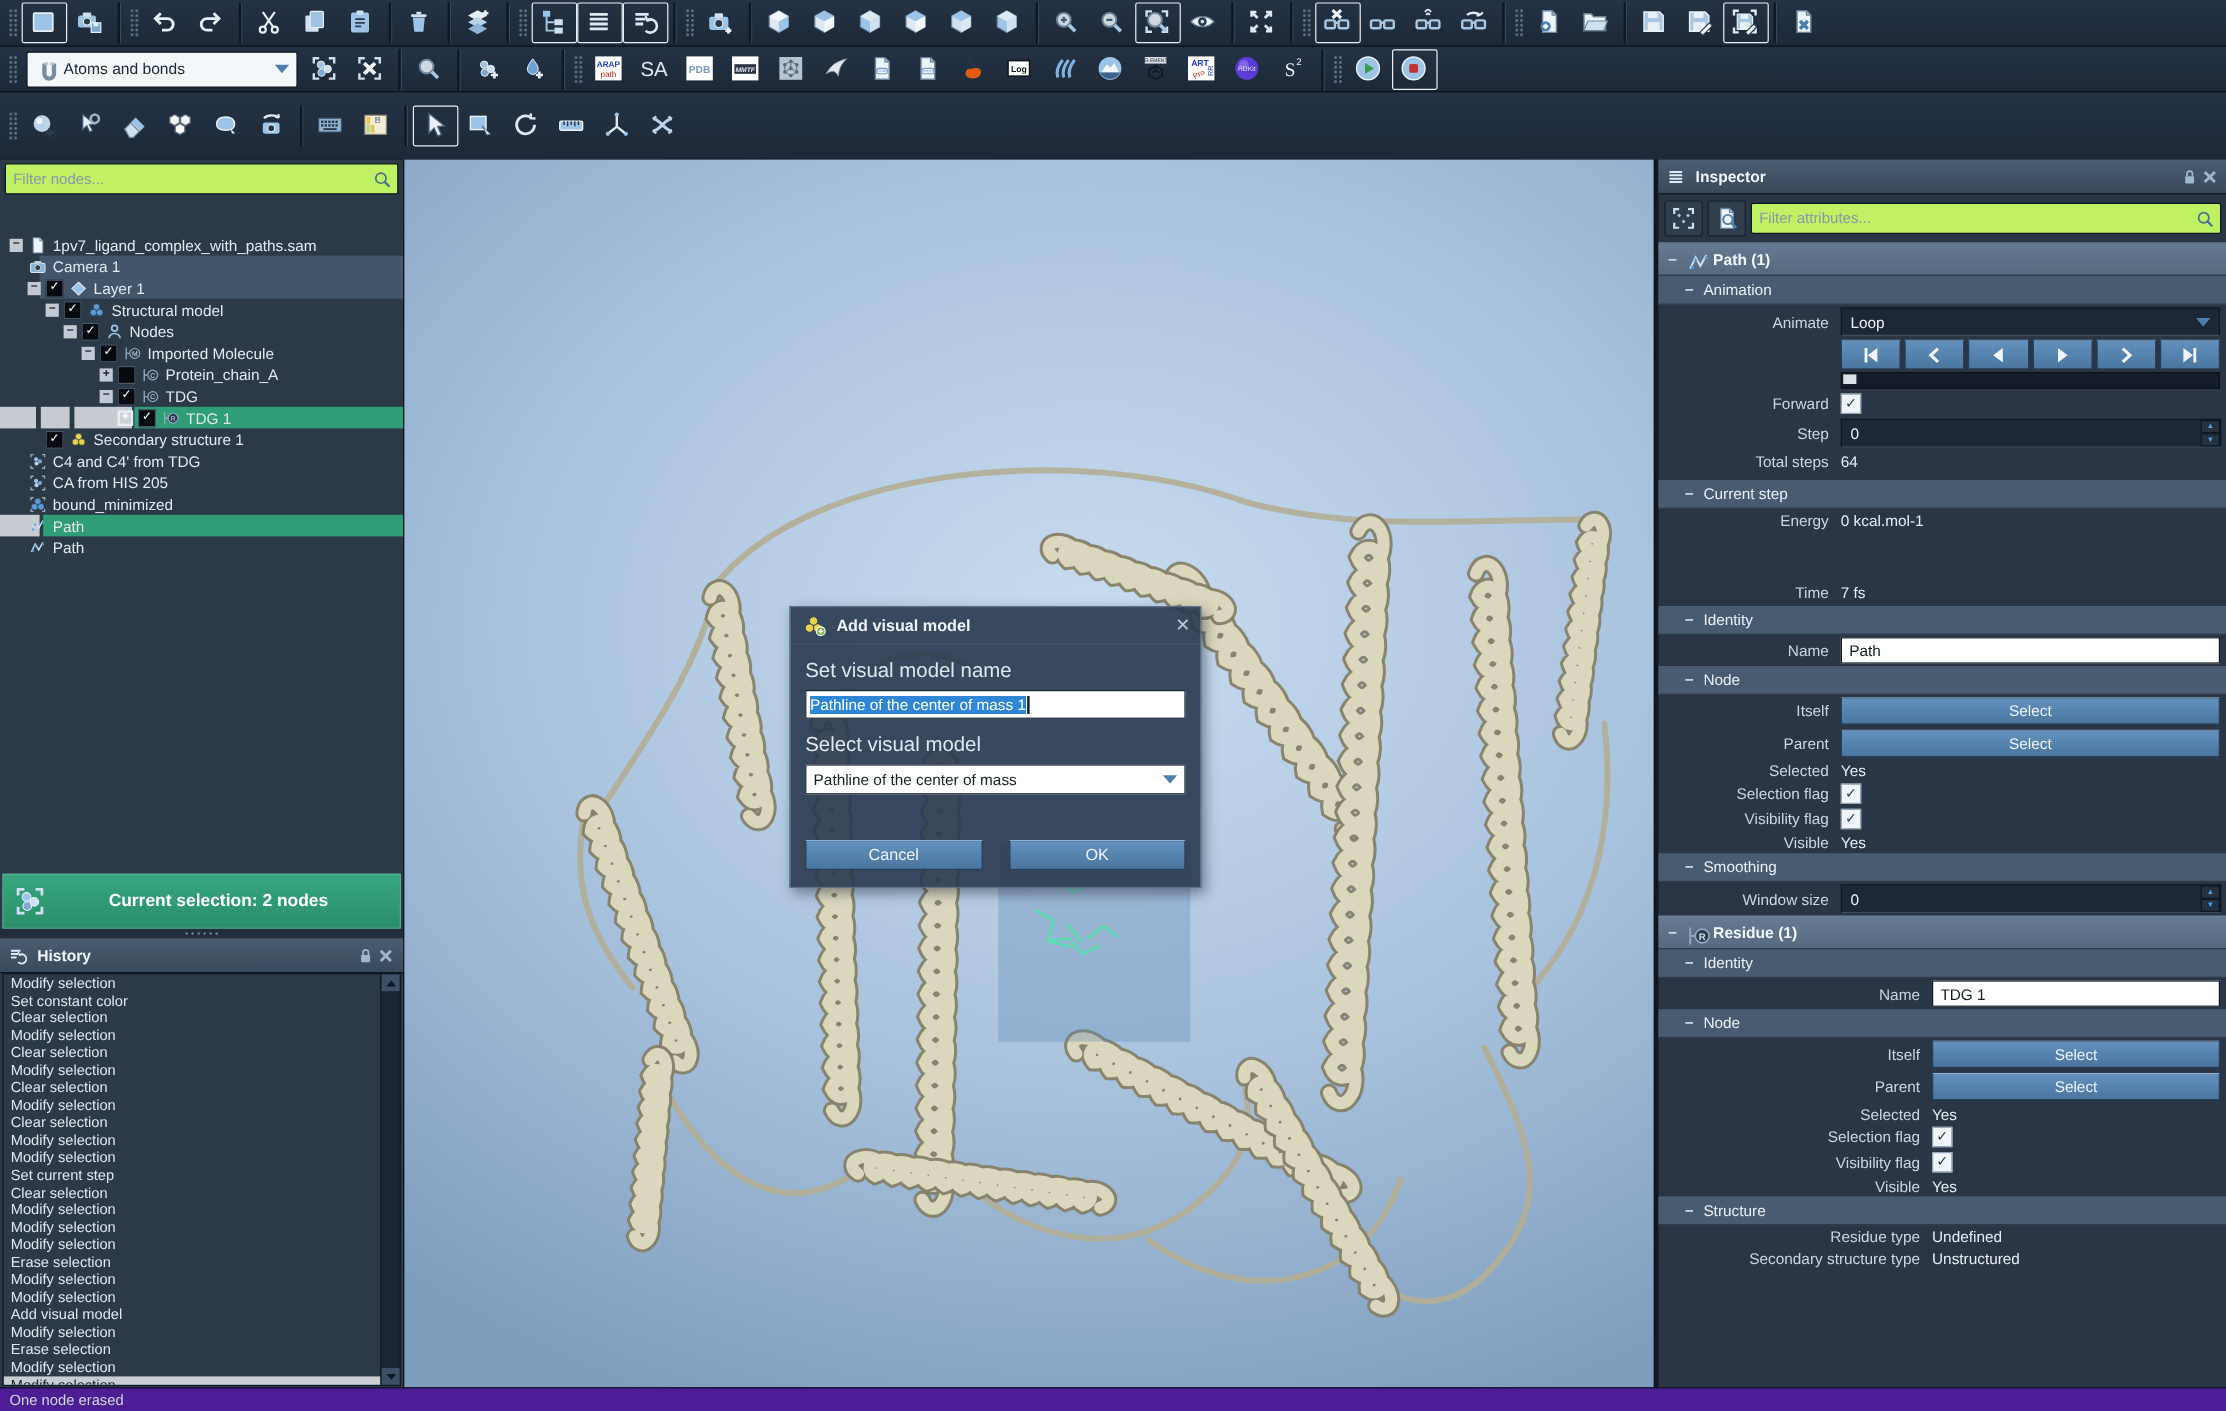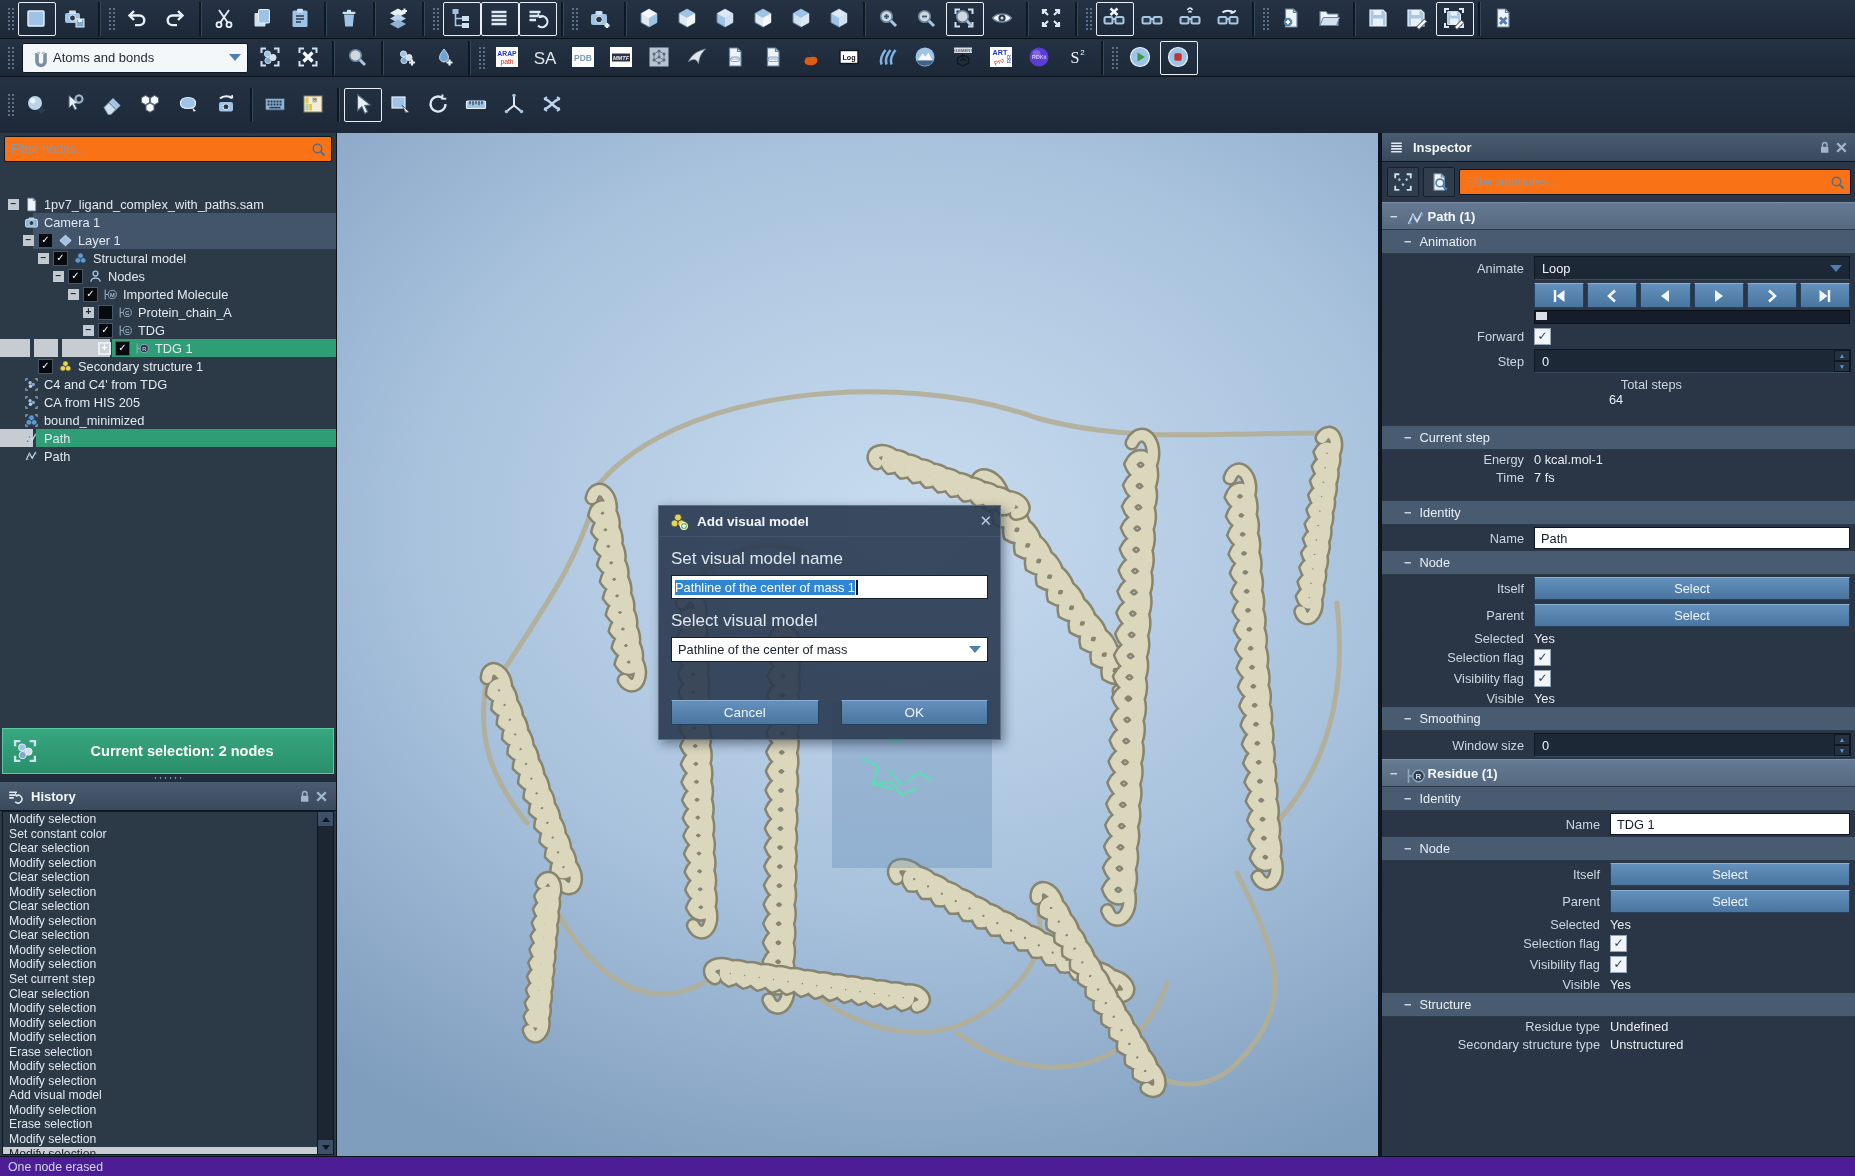--- a/index.html
+++ b/index.html
@@ -28,21 +28,21 @@
             border-top:7px solid #4d7fae;}
   
   #left-panel{left:0;top:133px;width:336px;bottom:19px;background:#2c3947;border-right:1px solid #0b131d;}
   #viewport{left:337px;top:133px;width:1041px;bottom:19px;overflow:hidden;
             background:radial-gradient(ellipse 900px 700px at 55% 38%,#c9dcef 0%,#a8c2dd 55%,#7f9dbd 100%);}
   #inspector{left:1381px;top:133px;width:474px;bottom:19px;background:#2a3645;border-left:1px solid #0b131d;}
   .panel-header{height:28px;background:linear-gradient(#4a5c70,#3a4a5d);border-bottom:1px solid #0d1823;
                 display:flex;align-items:center;padding:0 6px;font-weight:bold;font-size:13px;color:#f2f6fa;}
   .panel-header .ph-title{margin-left:8px;flex:1;}
   .ph-ic{width:17px;height:17px;}
-  .filter-wrap{display:flex;align-items:center;background:#f97316;border:1px solid #0d1823;
+  .filter-wrap{display:flex;align-items:center;background:#bef264;border:1px solid #0d1823;
                border-radius:2px;height:24px;padding:0 4px;}
   .filter-wrap input{flex:1;border:none;outline:none;background:transparent;font-size:12.5px;
                      color:#333;font-family:inherit;}
   .filter-wrap input::placeholder{color:#8b97a4;}
   
   #tree{position:absolute;left:0;right:0;top:62px;height:533px;overflow:hidden;font-size:12.8px;}
   .trow{position:relative;height:18px;display:flex;align-items:center;}
   .trow .content{position:relative;z-index:3;display:flex;align-items:center;height:100%;}
   .hl{position:absolute;top:0;bottom:0;z-index:1;}
   .gut{position:absolute;top:0;bottom:0;background:#c7ccd2;z-index:2;}
@@ -1301,37 +1301,37 @@
         <div class="ictl">
           <div class="dk-field">
             <span class="lbl">0</span>
           </div>
           <div class="spin">
             <div class="up">▲</div>
             <div class="dn">▼</div>
           </div>
         </div>
       </div>
-      <div class="irow" style="padding: 2px 6px 19px 0px; flex-direction: column;">
+      <div class="irow" style="padding: 2px 6px 8px 0px;">
         <div class="ilabel">Total steps</div>
         <div class="ictl">
           <div class="static-val">64</div>
         </div>
       </div>
       <div class="sub-header">
         <span class="minus-glyph">−</span>
         <span>Current step</span>
       </div>
       <div class="irow" style="padding: 2px 6px 1px 0px;">
         <div class="ilabel">Energy</div>
         <div class="ictl">
           <div class="static-val">0 kcal.mol-1</div>
         </div>
       </div>
-      <div class="irow" style="padding: 2px 6px 16px 0px;">
+      <div class="irow" style="padding: 2px 6px 4px 0px; margin-top: 42px;">
         <div class="ilabel">Time</div>
         <div class="ictl">
           <div class="static-val">7 fs</div>
         </div>
       </div>
       <div class="sub-header">
         <span class="minus-glyph">−</span>
         <span>Identity</span>
       </div>
       <div class="irow">

